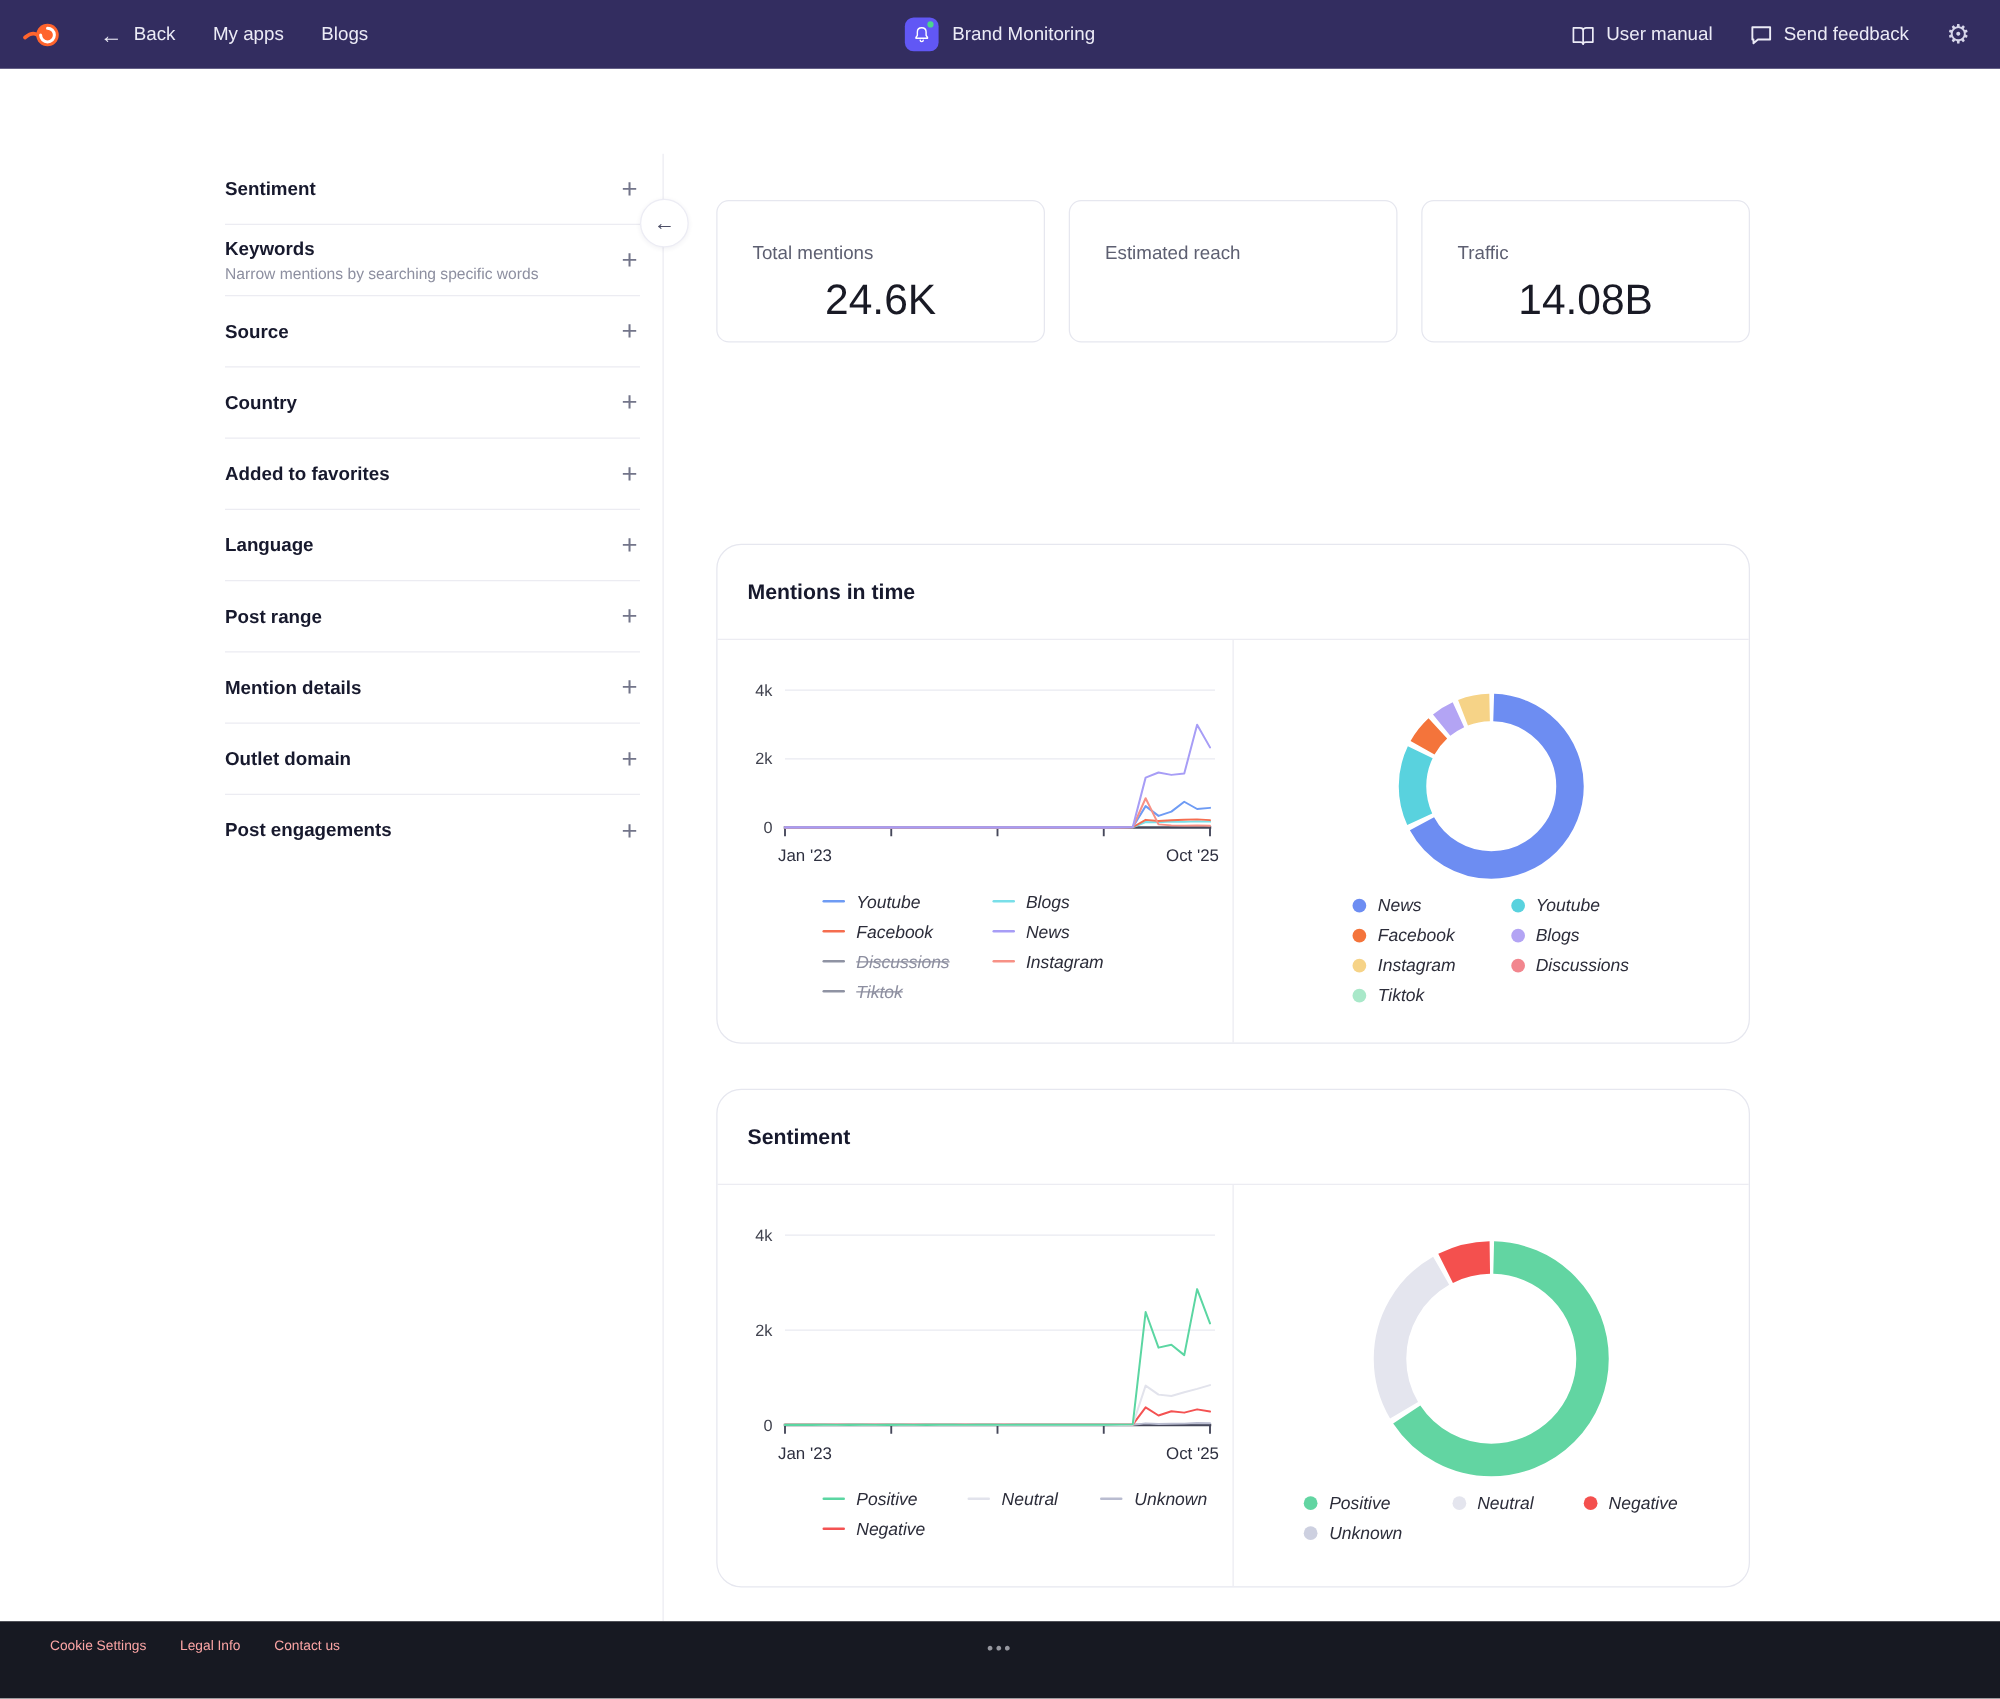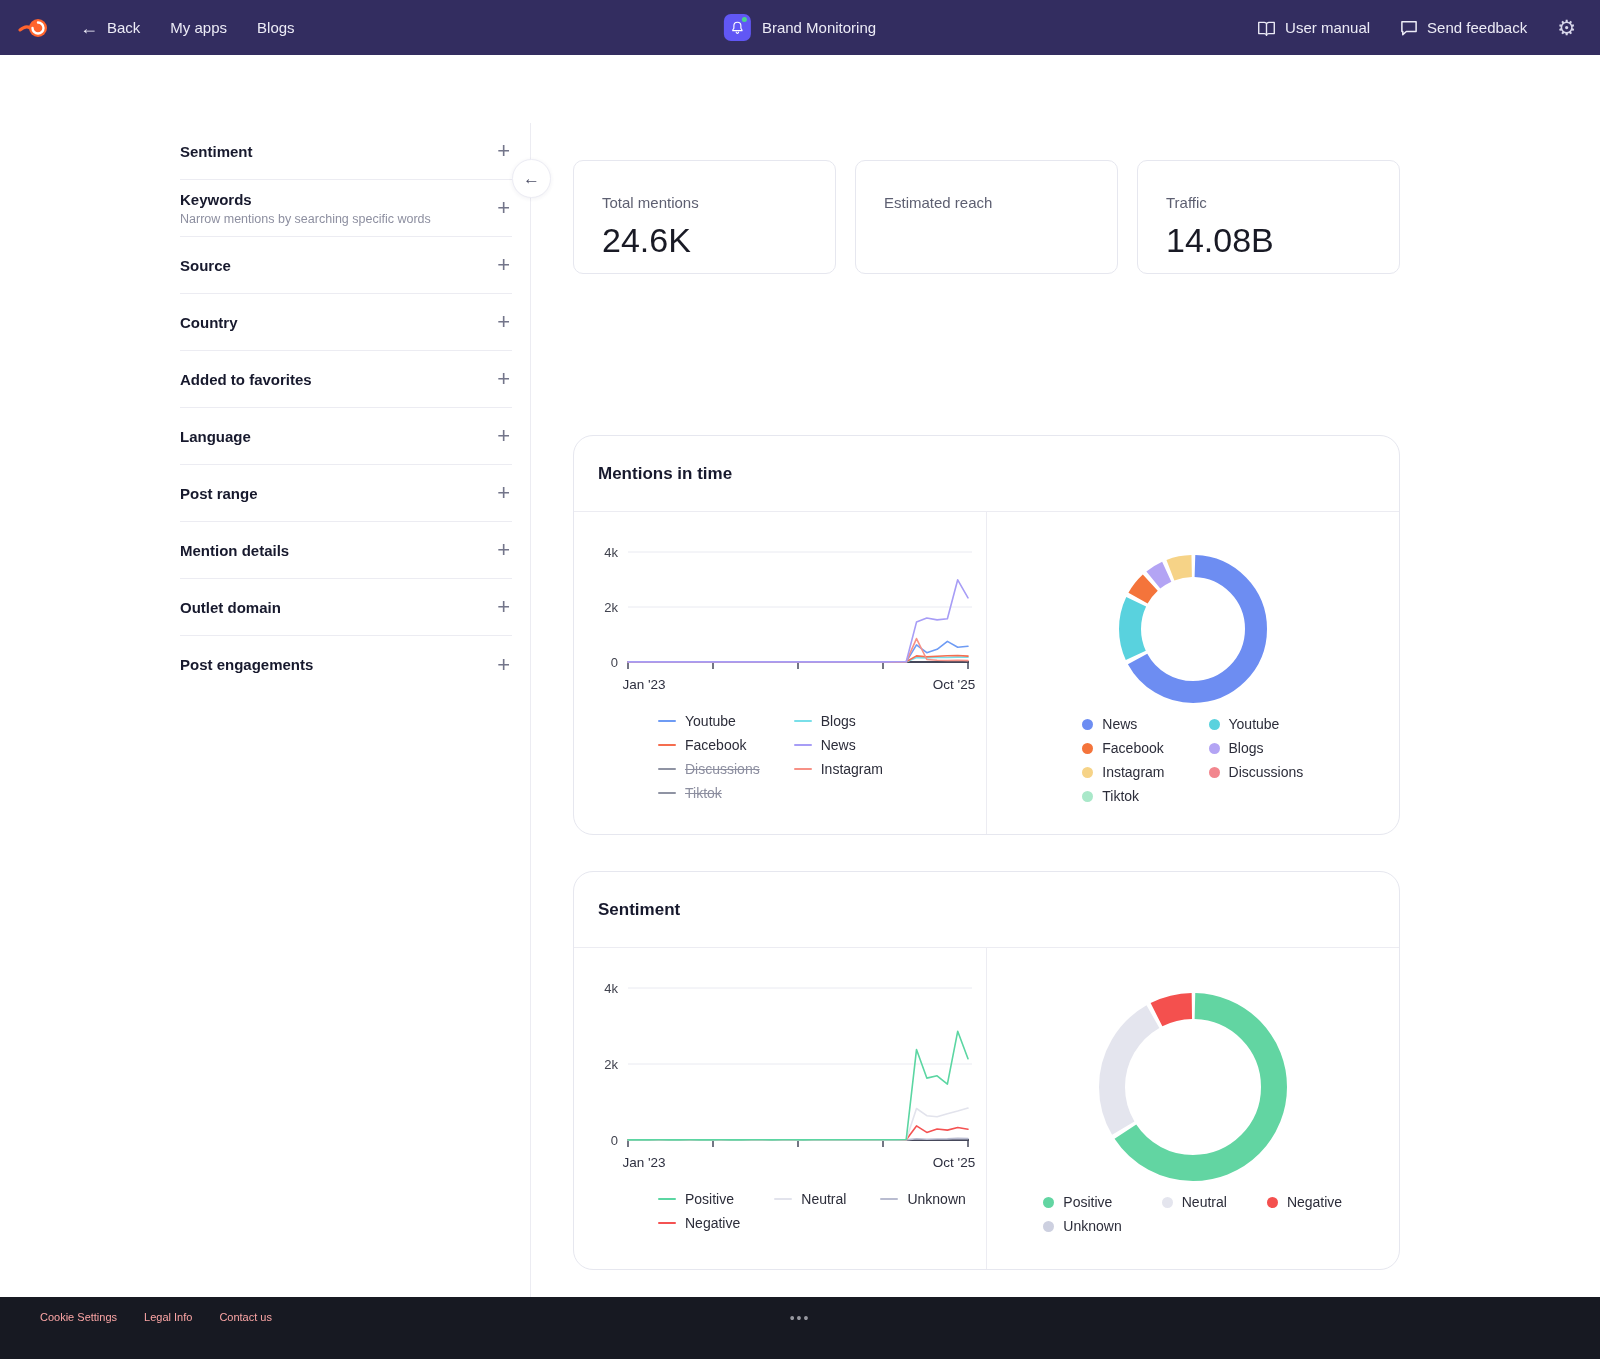--- a/index.html
+++ b/index.html
@@ -38,36 +38,36 @@
   .vdivider{position:absolute;left:530px;top:123px;bottom:62px;width:1px;background:#ececf2;}
   .collapse-btn{position:absolute;left:512px;top:159px;width:37px;height:37px;border-radius:50%;
                 background:#fff;border:1px solid #ececf4;box-shadow:0 1px 4px rgba(40,40,80,.07);
                 display:flex;align-items:center;justify-content:center;color:#4c4e66;font-size:17px;cursor:pointer;z-index:3;}
 
   
   .stats{position:absolute;left:573px;top:160px;width:827px;display:grid;
          grid-template-columns:1fr 1fr 1fr;gap:16px 19px;}
   .stat-card{height:114px;border:1px solid #e6e7ef;border-radius:10px;padding:33px 28px 0;box-sizing:border-box;background:#fff;}
   .stat-label{font-size:15px;color:#5d5f71;margin-bottom:10px;}
-  .stat-value{font-size:34px;color:#191a25;}
+  .stat-value{font-size:34px;color:#191a25;text-align:center;}
 
   
   .card{position:absolute;left:573px;width:827px;border:1px solid #e6e7ef;border-radius:20px;background:#fff;box-sizing:border-box;}
   #mentions-card{top:435px;height:400px;}
   #sentiment-card{top:871px;height:399px;}
   .card-header{height:76px;border-bottom:1px solid #ececf2;display:flex;align-items:center;
                padding-left:24px;font-size:17px;font-weight:700;color:#17192d;box-sizing:border-box;}
   .card-body{display:flex;height:calc(100% - 76px);}
   .panel{width:50%;box-sizing:border-box;position:relative;}
   .panel.left{border-right:1px solid #ececf2;}
   .panel svg{display:block;}
 
   .legend-row{display:flex;gap:34px;margin:14px 0 0 84px;}
   .legend-row.center{margin:12px 0 0 0;justify-content:center;gap:44px;}
-  .legend-col{display:flex;flex-direction:column;gap:8px;}
+  .legend-col{display:flex;flex-direction:column;gap:8px;font-style:italic;}
   .legend-item{display:flex;align-items:center;gap:9px;font-size:14px;color:#2c2d3a;cursor:pointer;white-space:nowrap;}
   .sw-line{width:18px;height:2px;border-radius:1px;flex:0 0 auto;}
   .sw-dot{width:11px;height:11px;border-radius:50%;flex:0 0 auto;}
   .struck{text-decoration:line-through;color:#8d8fa0;}
   .donut-wrap{display:flex;flex-direction:column;align-items:center;}
   .donut-wrap.m1{padding-top:42px;}
   .donut-wrap.m2{padding-top:44px;}
 
   
   .footer{position:absolute;left:0;right:0;bottom:0;height:62px;background:#171922;

